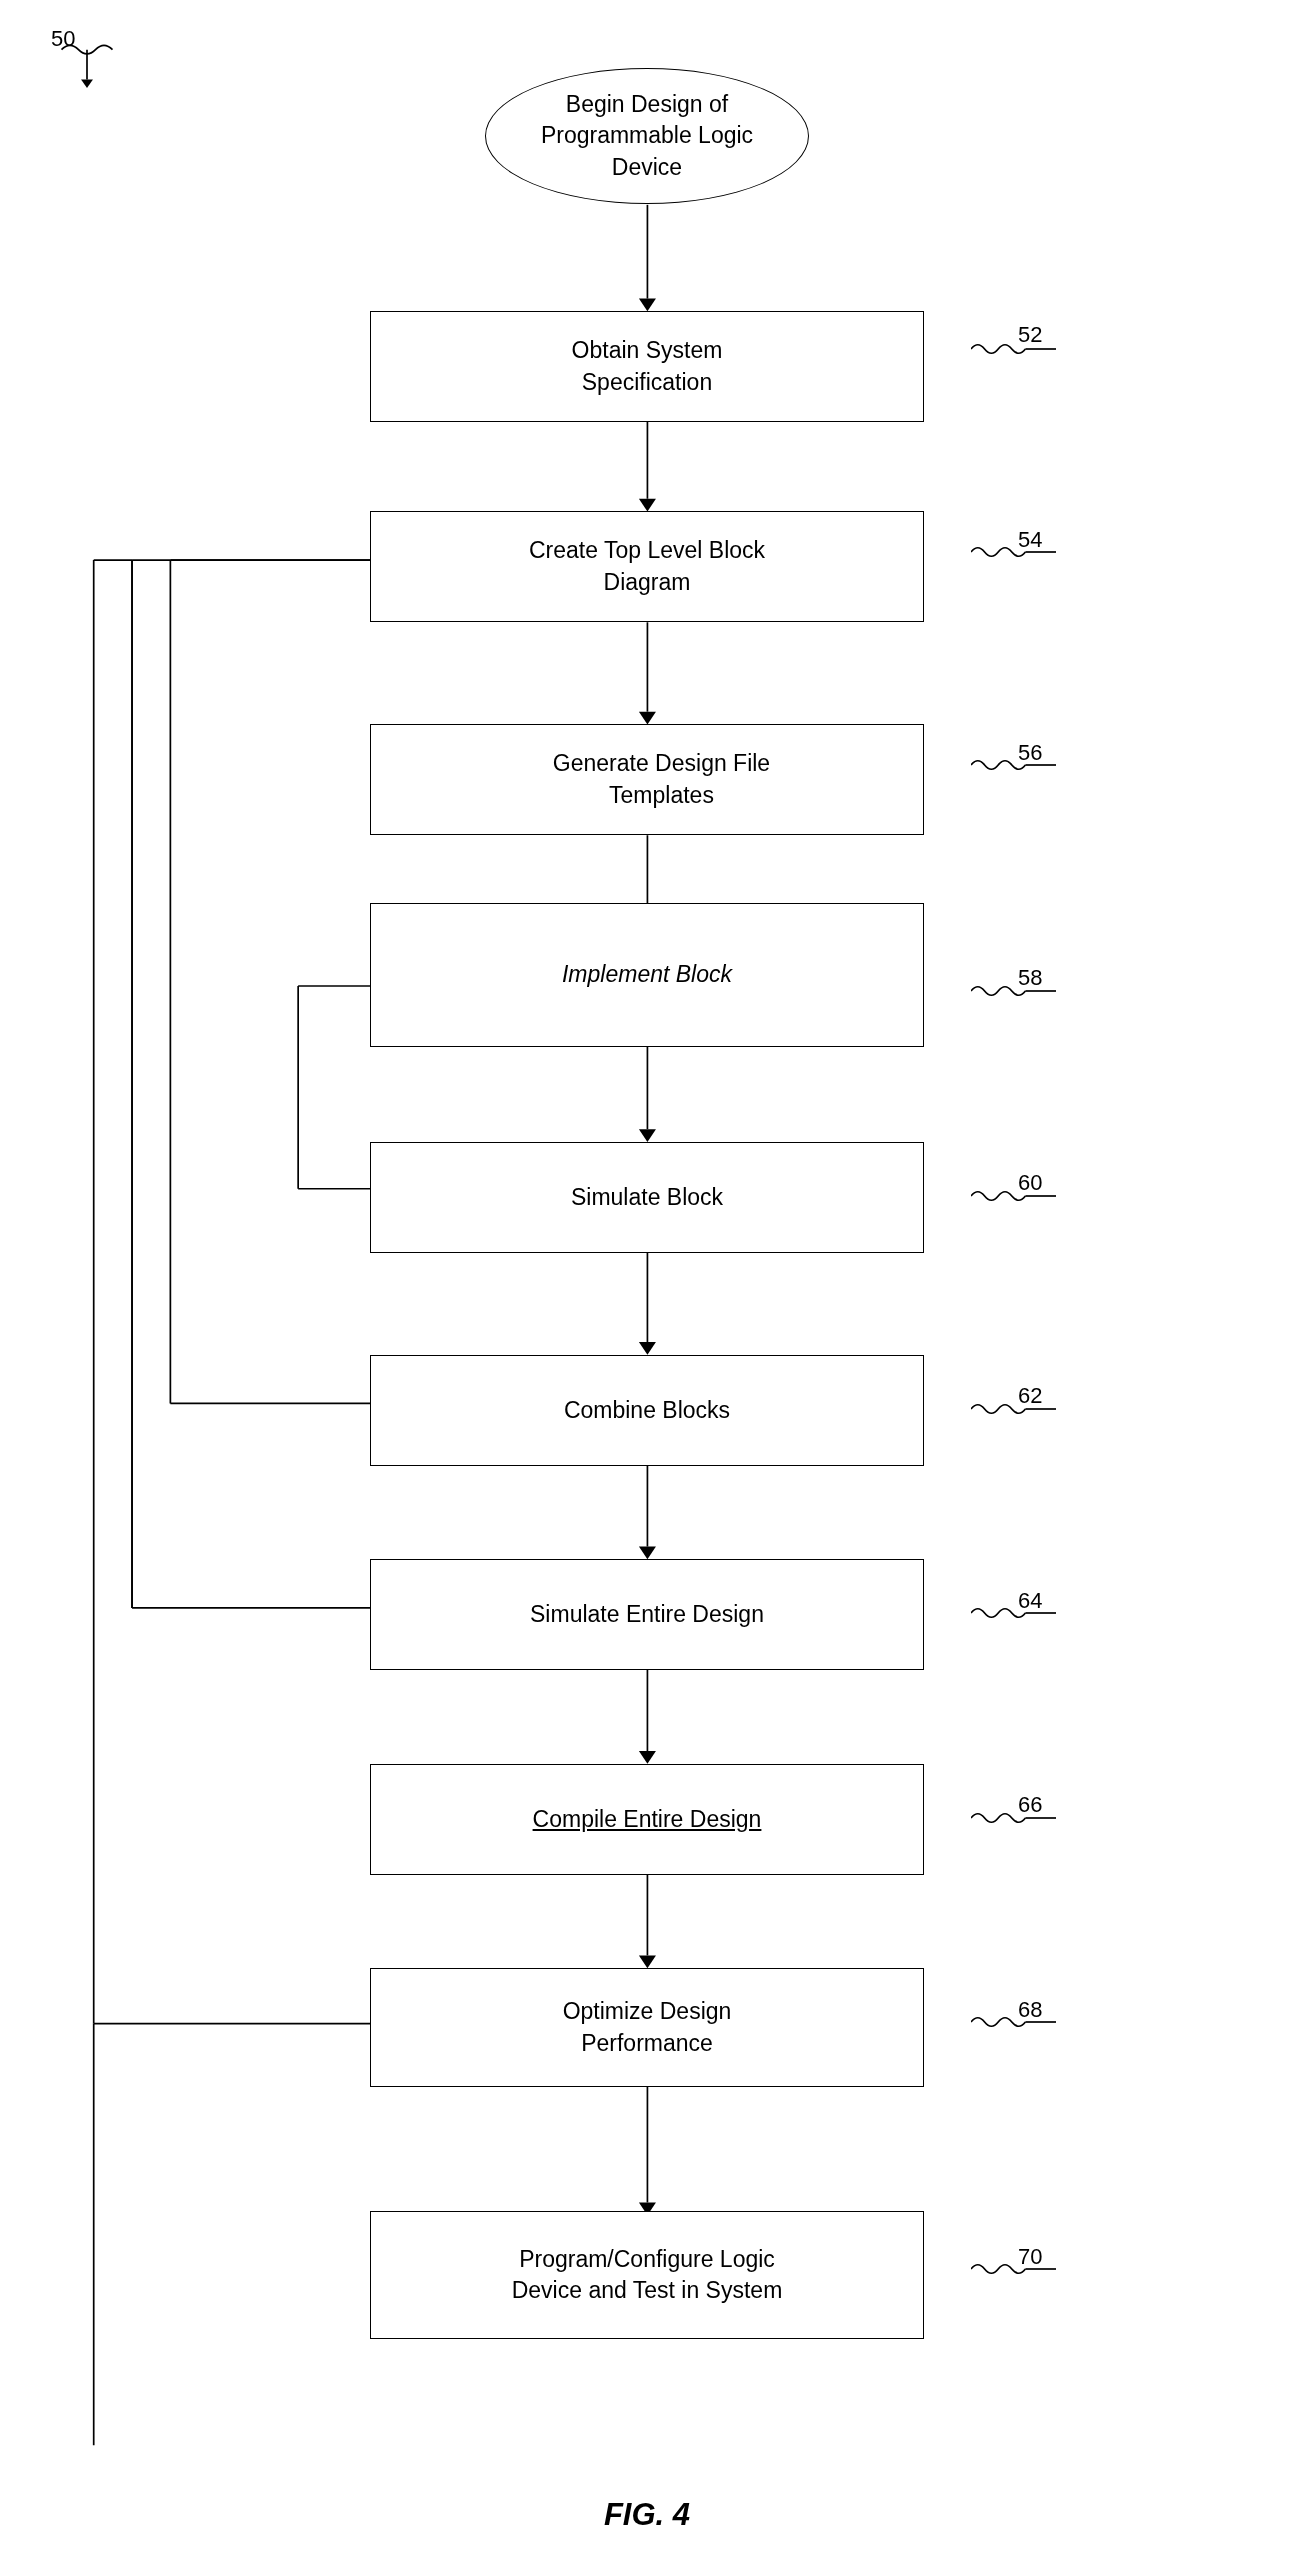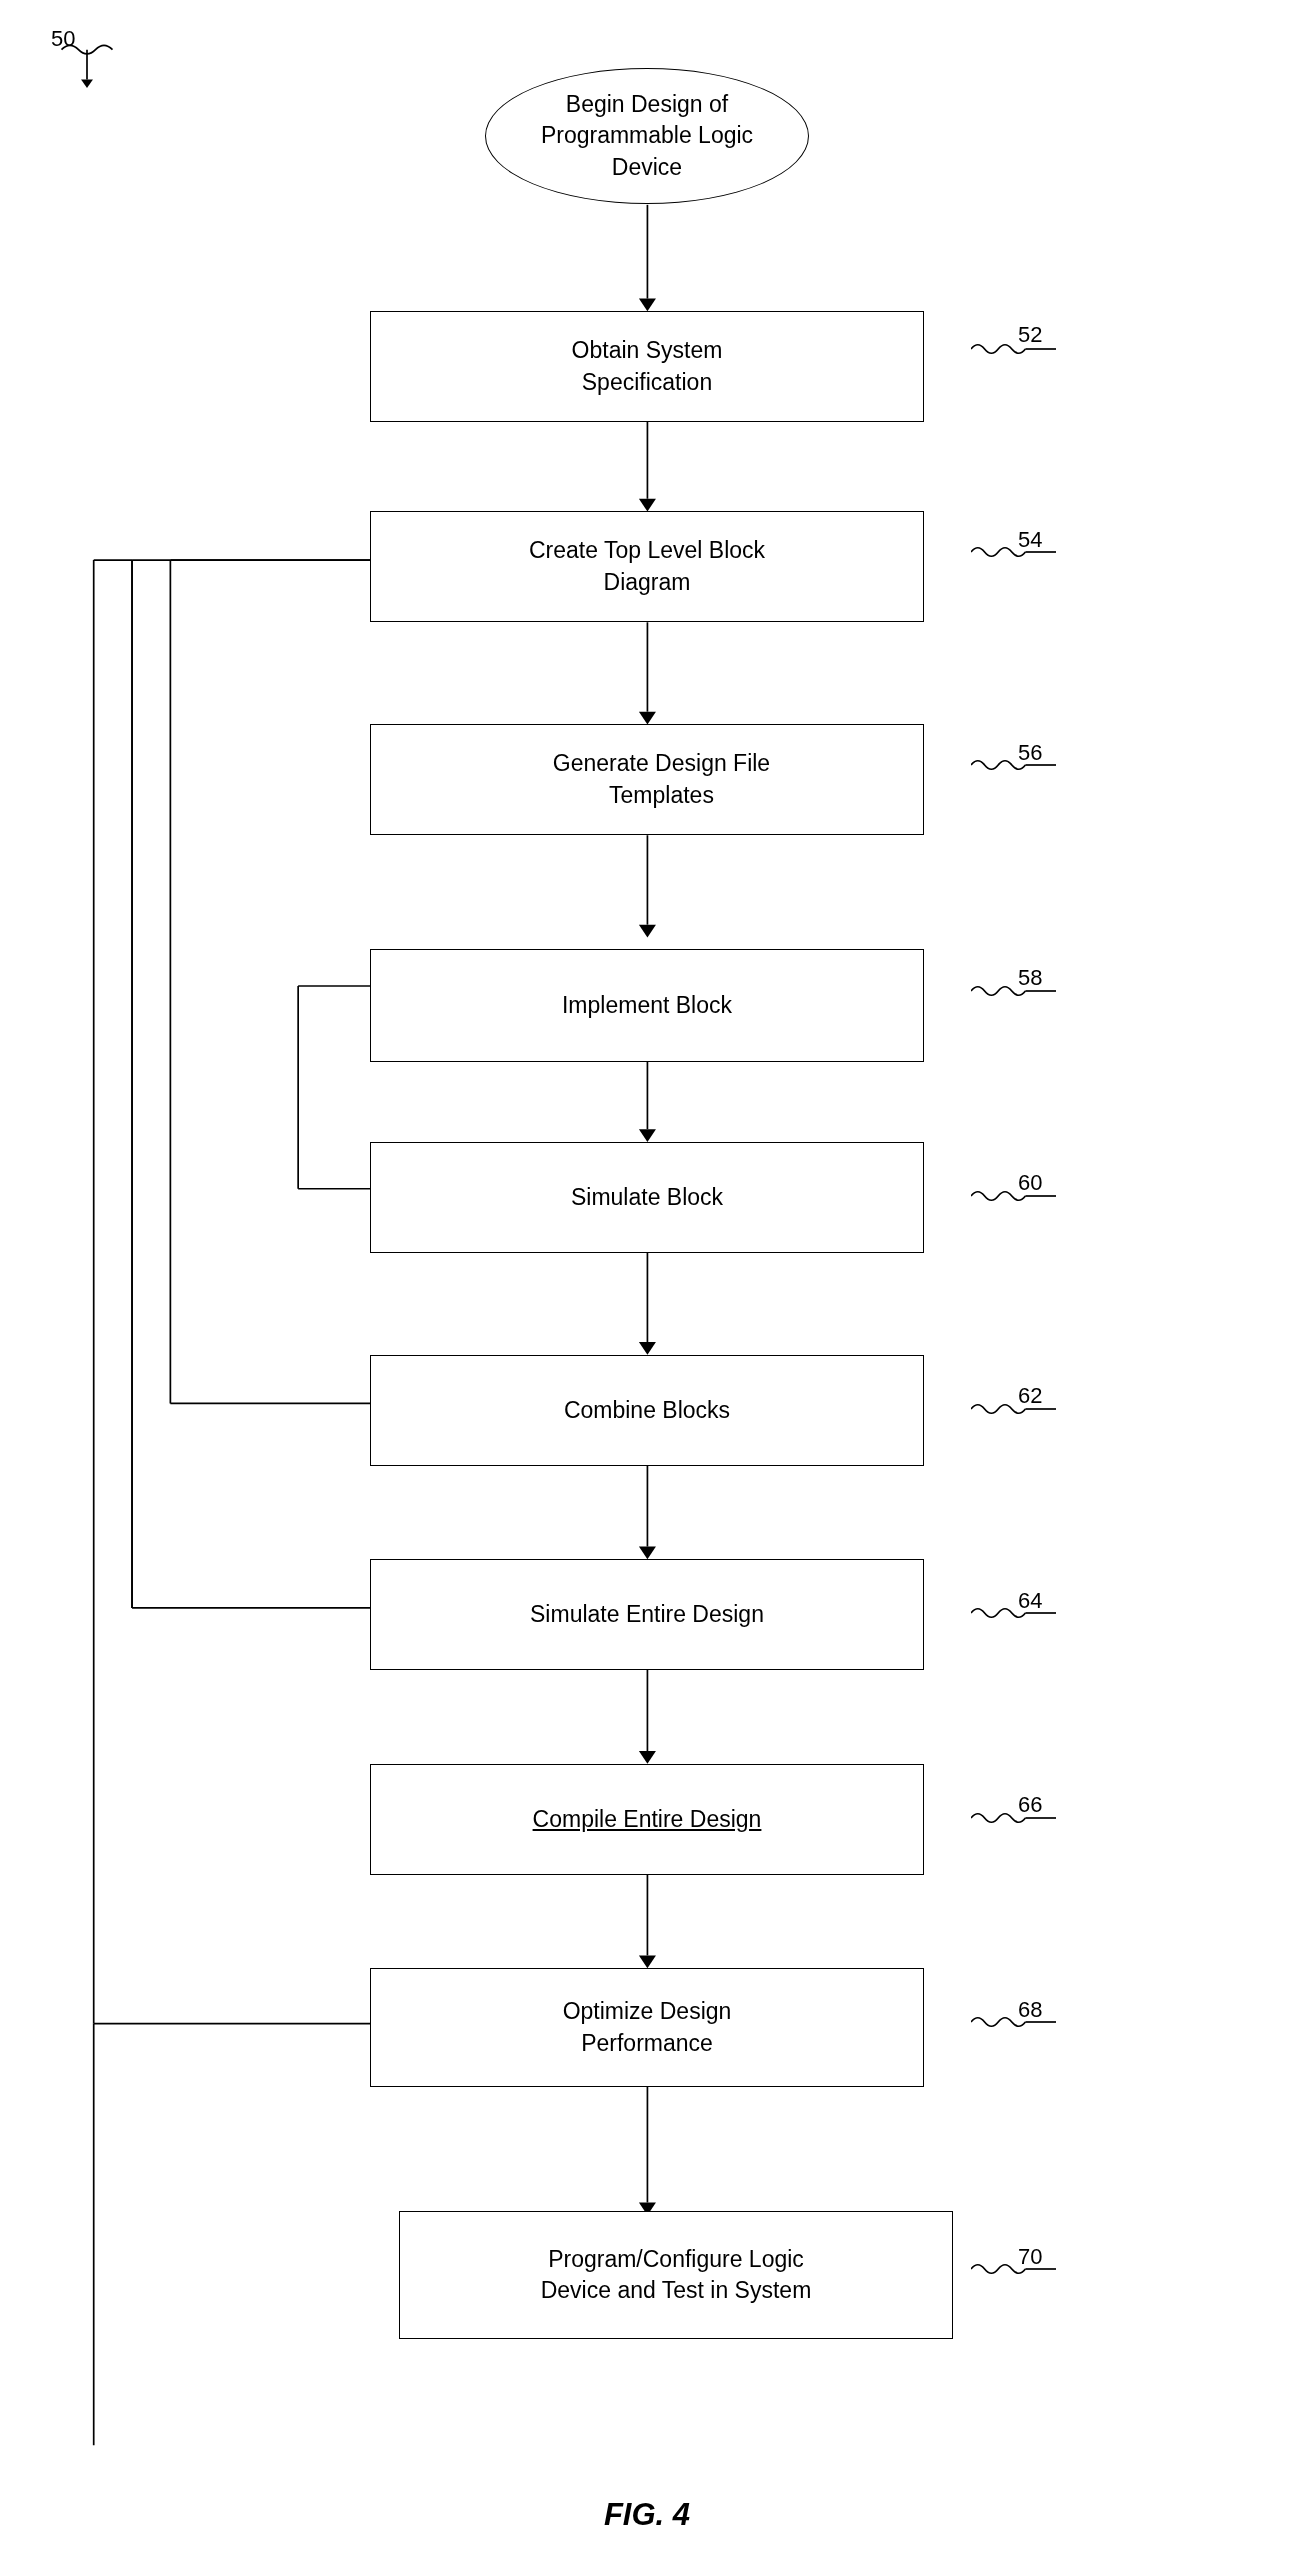--- a/index.html
+++ b/index.html
@@ -186,21 +186,21 @@
 Templates</span>
   </div>
   <svg style="position:absolute;top:748px;left:971px;" width="102" height="34" viewBox="0 0 120 40">
     <path d="M 0 20 Q 8 10 16 20 Q 24 30 32 20 Q 40 10 48 20 Q 56 30 64 20" fill="none" stroke="#000" stroke-width="2"></path>
     <line x1="64" y1="20" x2="100" y2="20" stroke="#000" stroke-width="2"></line>
   </svg>
   <div class="ref-label" style="top:740px;left:1018px;">
     <span>56</span>
   </div>
 
-  <div class="flow-block" style="top:949px;height:113px;">
+  <div class="flow-block" style="top:903px;height:144px;font-style:italic;">
     <span>Implement Block</span>
   </div>
   <svg style="position:absolute;top:974px;left:971px;" width="102" height="34" viewBox="0 0 120 40">
     <path d="M 0 20 Q 8 10 16 20 Q 24 30 32 20 Q 40 10 48 20 Q 56 30 64 20" fill="none" stroke="#000" stroke-width="2"></path>
     <line x1="64" y1="20" x2="100" y2="20" stroke="#000" stroke-width="2"></line>
   </svg>
   <div class="ref-label" style="top:965px;left:1018px;">
     <span>58</span>
   </div>
 
@@ -253,21 +253,21 @@
 Performance</span>
   </div>
   <svg style="position:absolute;top:2005px;left:971px;" width="102" height="34" viewBox="0 0 120 40">
     <path d="M 0 20 Q 8 10 16 20 Q 24 30 32 20 Q 40 10 48 20 Q 56 30 64 20" fill="none" stroke="#000" stroke-width="2"></path>
     <line x1="64" y1="20" x2="100" y2="20" stroke="#000" stroke-width="2"></line>
   </svg>
   <div class="ref-label" style="top:1997px;left:1018px;">
     <span>68</span>
   </div>
 
-  <div class="flow-block" style="top:2211px;height:128px;margin-left:29px;">
+  <div class="flow-block" style="top:2211px;height:128px;">
     <span style="white-space:pre-line;">Program/Configure Logic
 Device and Test in System</span>
   </div>
   <svg style="position:absolute;top:2252px;left:971px;" width="102" height="34" viewBox="0 0 120 40">
     <path d="M 0 20 Q 8 10 16 20 Q 24 30 32 20 Q 40 10 48 20 Q 56 30 64 20" fill="none" stroke="#000" stroke-width="2"></path>
     <line x1="64" y1="20" x2="100" y2="20" stroke="#000" stroke-width="2"></line>
   </svg>
   <div class="ref-label" style="top:2244px;left:1018px;">
     <span>70</span>
   </div>

